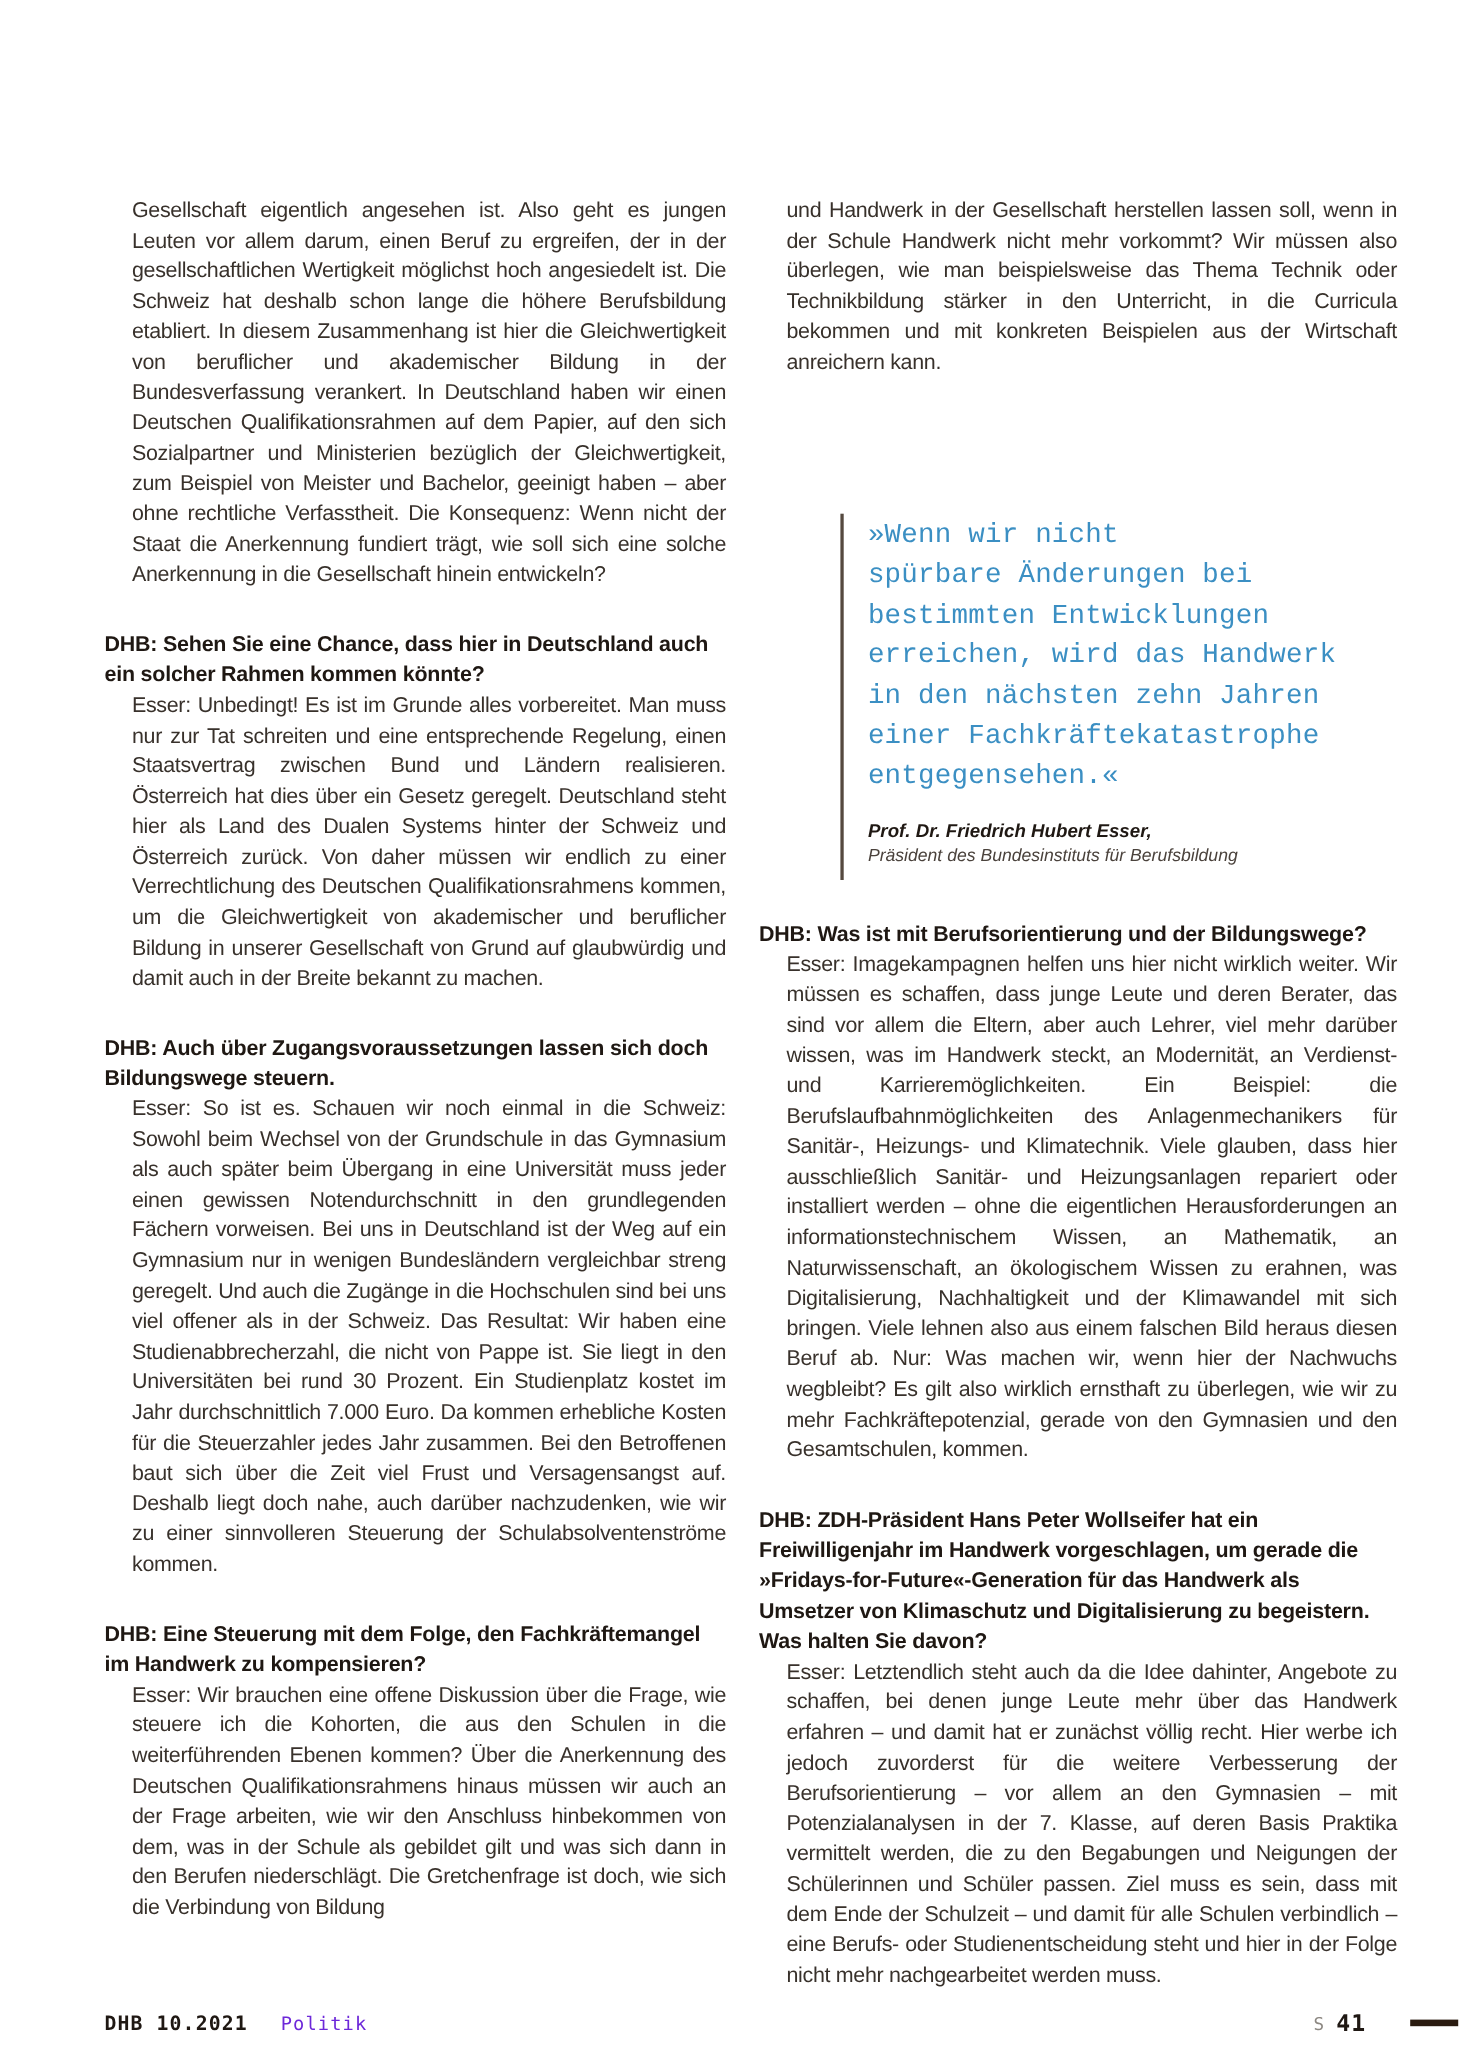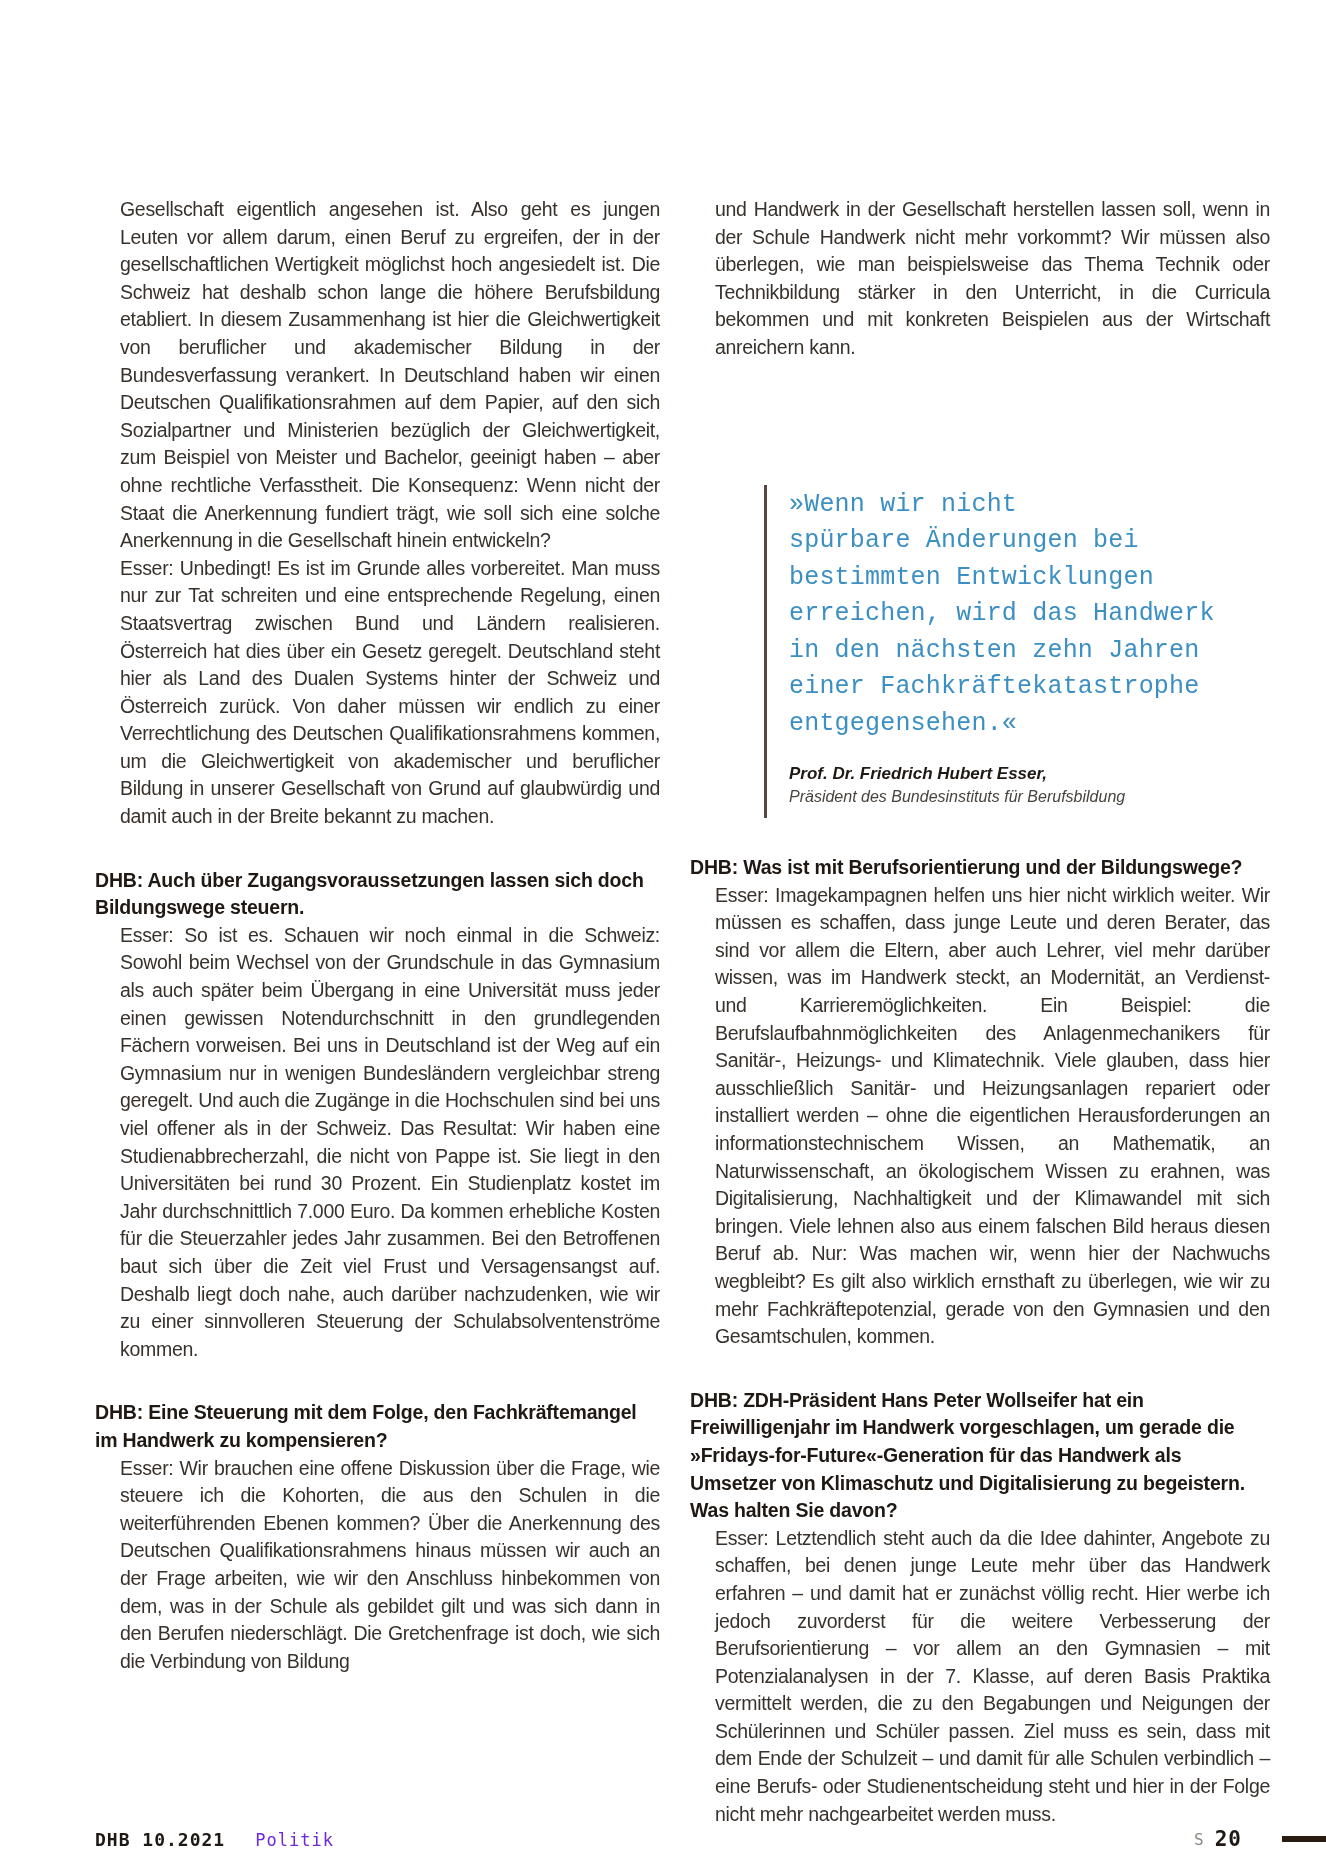--- a/index.html
+++ b/index.html
@@ -7,21 +7,21 @@
     position: relative;
     width: 1326px;
     height: 1875px;
     background: #ffffff;
     overflow: hidden;
     font-family: "Liberation Sans", sans-serif;
   }
   .columns {
     position: absolute;
     left: 95px;
-    top: 196px;
+    top: 178px;
     display: flex;
     gap: 30px;
   }
   .col { display: block; }
   .col-left  { width: 565px; }
   .col-right { width: 580px; }
 
   .body {
     margin: 0;
     font-size: 19.5px;
@@ -122,20 +122,21 @@
 </head>
 <body>
 
 <div class="page">
 
   <div class="columns">
 
     <section class="col col-left">
       <p class="body answer">Gesellschaft eigentlich angesehen ist. Also geht es jungen Leuten vor allem darum, einen Beruf zu ergreifen, der in der gesellschaftlichen Wertigkeit möglichst hoch angesiedelt ist. Die Schweiz hat deshalb schon lange die höhere Berufsbildung etabliert. In diesem Zusammenhang ist hier die Gleichwertigkeit von beruflicher und akademischer Bildung in der Bundesverfassung verankert. In Deutschland haben wir einen Deutschen Qualifikationsrahmen auf dem Papier, auf den sich Sozialpartner und Ministerien bezüglich der Gleichwertigkeit, zum Beispiel von Meister und Bachelor, geeinigt haben – aber ohne rechtliche Verfasstheit. Die Konsequenz: Wenn nicht der Staat die Anerkennung fundiert trägt, wie soll sich eine solche Anerkennung in die Gesellschaft hinein entwickeln?</p>
 
+      <h3 class="question">DHB: Sehen Sie eine Chance, dass hier in Deutschland auch ein solcher Rahmen kommen könnte?</h3>
       <p class="body answer">Esser: Unbedingt! Es ist im Grunde alles vorbereitet. Man muss nur zur Tat schreiten und eine entsprechende Regelung, einen Staatsvertrag zwischen Bund und Ländern realisieren. Österreich hat dies über ein Gesetz geregelt. Deutschland steht hier als Land des Dualen Systems hinter der Schweiz und Österreich zurück. Von daher müssen wir endlich zu einer Verrechtlichung des Deutschen Qualifikationsrahmens kommen, um die Gleichwertigkeit von akademischer und beruflicher Bildung in unserer Gesellschaft von Grund auf glaubwürdig und damit auch in der Breite bekannt zu machen.</p>
 
       <h3 class="question">DHB: Auch über Zugangsvoraussetzungen lassen sich doch Bildungswege steuern.</h3>
       <p class="body answer">Esser: So ist es. Schauen wir noch einmal in die Schweiz: Sowohl beim Wechsel von der Grundschule in das Gymnasium als auch später beim Übergang in eine Universität muss jeder einen gewissen Notendurchschnitt in den grundlegenden Fächern vorweisen. Bei uns in Deutschland ist der Weg auf ein Gymnasium nur in wenigen Bundesländern vergleichbar streng geregelt. Und auch die Zugänge in die Hochschulen sind bei uns viel offener als in der Schweiz. Das Resultat: Wir haben eine Studienabbrecherzahl, die nicht von Pappe ist. Sie liegt in den Universitäten bei rund 30 Prozent. Ein Studienplatz kostet im Jahr durchschnittlich 7.000 Euro. Da kommen erhebliche Kosten für die Steuerzahler jedes Jahr zusammen. Bei den Betroffenen baut sich über die Zeit viel Frust und Versagensangst auf. Deshalb liegt doch nahe, auch darüber nachzudenken, wie wir zu einer sinnvolleren Steuerung der Schulabsolventenströme kommen.</p>
 
       <h3 class="question">DHB: Eine Steuerung mit dem Folge, den Fachkräftemangel im Handwerk zu kompensieren?</h3>
       <p class="body answer">Esser: Wir brauchen eine offene Diskussion über die Frage, wie steuere ich die Kohorten, die aus den Schulen in die weiterführenden Ebenen kommen? Über die Anerkennung des Deutschen Qualifikationsrahmens hinaus müssen wir auch an der Frage arbeiten, wie wir den Anschluss hinbekommen von dem, was in der Schule als gebildet gilt und was sich dann in den Berufen niederschlägt. Die Gretchenfrage ist doch, wie sich die Verbindung von Bildung</p>
     </section>
 
     <section class="col col-right">
@@ -164,18 +165,18 @@
 
   </div>
 
   <footer class="footer">
     <div class="f-left">
       <span class="f-issue">DHB 10.2021</span>
       <span class="f-section">Politik</span>
     </div>
     <div class="f-right">
       <span class="f-page-prefix">S</span>
-      <span class="f-page-number">20</span>
+      <span class="f-page-number">41</span>
       <span class="f-rule"></span>
     </div>
   </footer>
 
 </div>
 
 </body></html>

